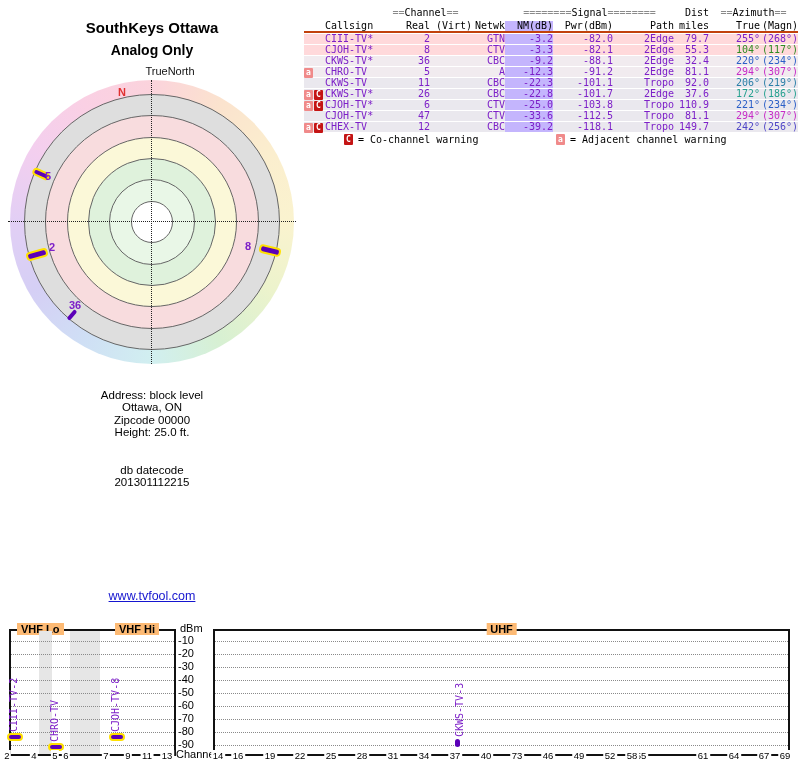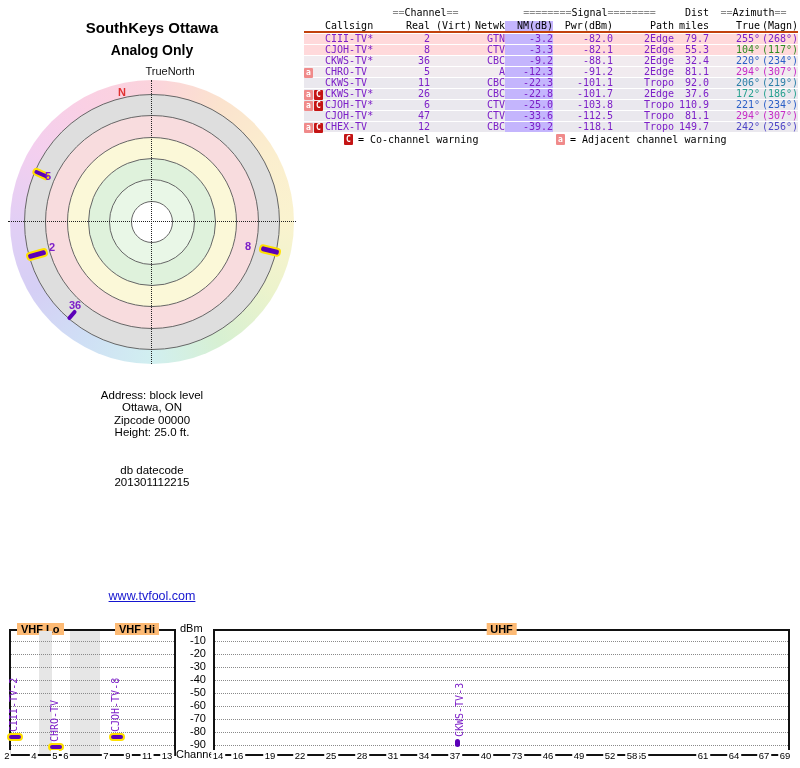--- a/index.html
+++ b/index.html
@@ -56,21 +56,21 @@
   #dbblock{margin-top:26px;}
   #sitelink{left:32px;top:589px;width:240px;text-align:center;font-size:12.5px;}
   #sitelink a{color:#1515CF;text-decoration:underline;cursor:pointer;}
   
   .cbox{position:absolute;border:2px solid #111;box-sizing:border-box;background:#fff;}
   #vhfbox{left:9px;top:629px;width:167px;height:127px;}
   #uhfbox{left:213px;top:629px;width:577px;height:127px;}
   .grid{position:absolute;left:0;right:0;height:0;border-top:1px dotted #8a8a8a;}
   .gband{position:absolute;top:0;bottom:0;background:#E6E6E6;}
   .bandlab{position:absolute;top:-8px;background:#fdba74;font-size:11px;font-weight:bold;padding:0 4px;white-space:nowrap;}
-  .dbmlab{position:absolute;width:28px;text-align:right;font-size:11px;}
+  .dbmlab{position:absolute;width:28px;font-size:11px;}
   #dbmtitle{left:180px;top:622px;font-size:11px;}
   #chantitle{left:176px;top:748px;font-size:11px;}
   .xtick{position:absolute;top:749.5px;transform:translateX(-50%);background:#fff;
          font-size:9.5px;padding:0 1.5px;z-index:3;}
   .vlabel{position:absolute;writing-mode:vertical-rl;transform:rotate(180deg);
           color:#7D20C8;font-family:"DejaVu Sans Mono",monospace;font-size:10px;letter-spacing:0;}
   .cmk{position:absolute;background:#5B00B8;border-radius:3px;z-index:2;}
   .cmk.out{border:2px solid #FFE000;border-radius:4px;}
 </style>
 </head>

